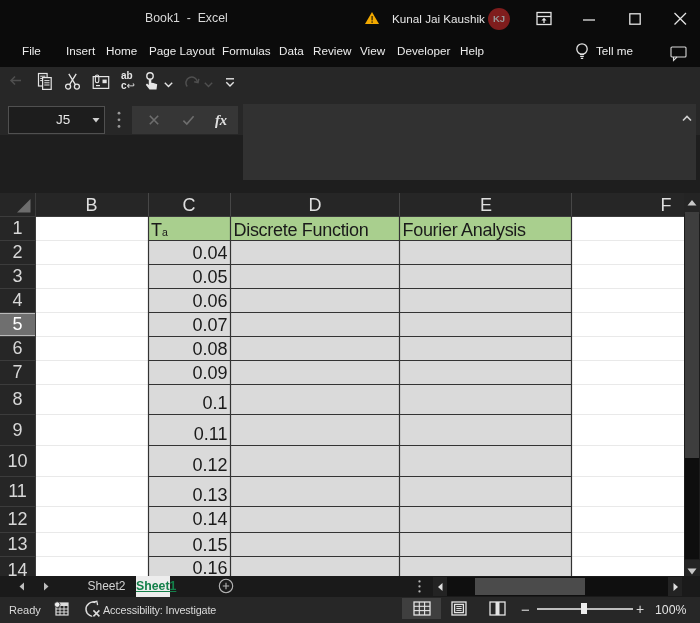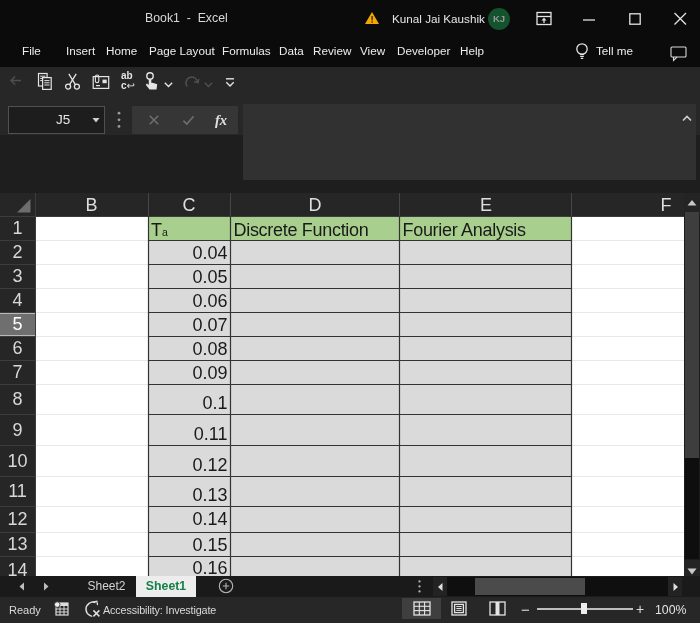--- a/index.html
+++ b/index.html
@@ -9,21 +9,21 @@
 <div id="root">
 
   <div class="ab" style="left:0;top:0;width:700px;height:67px;background:#0b0b0b;"></div>
   <div class="ab" style="left:145px;top:0;width:200px;height:35px;color:#d9d9d9;font-size:12.3px;line-height:36px;">Book1&nbsp;&nbsp;-&nbsp;&nbsp;Excel</div>
   <svg class="ab" style="left:364px;top:11px" width="16" height="14" viewBox="0 0 16 14">
     <path d="M 8 1 L 15 13 L 1 13 Z" fill="#f2a900"></path>
       <rect x="7.4" y="5" width="1.4" height="4.4" fill="#3a2b00"></rect>
       <rect x="7.4" y="10.3" width="1.4" height="1.5" fill="#3a2b00"></rect>
   </svg>
   <div class="ab" style="left:392px;top:0;height:35px;line-height:37px;color:#e6e6e6;font-size:11.7px;">Kunal Jai Kaushik</div>
-  <div class="ab" style="left:488px;top:8px;width:22px;height:22px;border-radius:50%;background:#14532d;color:#969696;font-size:9.5px;font-weight:bold;text-align:center;line-height:22px;">KJ</div>
+  <div class="ab" style="left:488px;top:8px;width:22px;height:22px;border-radius:50%;background:#7f1d1d;color:#969696;font-size:9.5px;font-weight:bold;text-align:center;line-height:22px;">KJ</div>
   <svg class="ab" style="left:536px;top:11px" width="17" height="15" viewBox="0 0 17 15">
     <rect x="1" y="1.5" width="14" height="12" stroke="#e4e4e4" fill="none" stroke-width="1.3"></rect>
     <line x1="1" y1="5.5" x2="15" y2="5.5" stroke="#e4e4e4" stroke-width="1.3"></line>
     <line x1="8" y1="12" x2="8" y2="8.5" stroke="#e4e4e4" stroke-width="1.3"></line>
     <path d="M 5.4 9.5 L 8 6.8 L 10.6 9.5 Z" fill="#e4e4e4"></path>
   </svg>
   <svg class="ab" style="left:582px;top:13px" width="14" height="14" viewBox="0 0 14 14">
       <line x1="1" y1="7" x2="13" y2="7" stroke="#e4e4e4" fill="none" stroke-width="1.3"></line>
     </svg>
   <svg class="ab" style="left:628px;top:12px" width="14" height="14" viewBox="0 0 14 14">
@@ -249,21 +249,21 @@
   </div>
 
   <div class="ab" style="left:0;top:576px;width:700px;height:21px;background:#1a1a1a;"></div>
   <svg class="ab" style="left:17px;top:581px" width="10" height="11" viewBox="0 0 10 11">
       <path d="M 7 1.5 L 2.5 5.5 L 7 9.5 Z" fill="#bdbdbd"></path>
     </svg>
   <svg class="ab" style="left:41px;top:581px" width="10" height="11" viewBox="0 0 10 11">
       <path d="M 3 1.5 L 7.5 5.5 L 3 9.5 Z" fill="#bdbdbd"></path>
     </svg>
   <div class="ab" style="left:80px;top:576px;width:53px;height:21px;color:#d2d2d2;font-size:12px;line-height:21px;text-align:center;">Sheet2</div>
-  <div class="ab" style="left:136px;top:576px;width:60px;height:21px;background:#ededed;color:#14804a;font-size:12.3px;font-weight:bold;line-height:21px;text-align:center;">Sheet1</div>
+  <div class="ab" style="left:136px;top:576px;width:34px;height:21px;background:#ededed;color:#14804a;font-size:12.3px;font-weight:bold;line-height:21px;text-align:center;text-decoration:underline;">Sheet1</div>
   <svg class="ab" style="left:218px;top:578px" width="16" height="16" viewBox="0 0 16 16">
     <circle cx="8" cy="8" r="6.7" stroke="#b5b5b5" stroke-width="1.1" fill="none"></circle>
     <path d="M 8 4.8 L 8 11.2 M 4.8 8 L 11.2 8" stroke="#b5b5b5" stroke-width="1.1"></path>
   </svg>
   <svg class="ab" style="left:417px;top:579px" width="5" height="15" viewBox="0 0 5 15">
     <circle cx="2.5" cy="2.4" r="1.15" fill="#b5b5b5"></circle>
       <circle cx="2.5" cy="7.4" r="1.15" fill="#b5b5b5"></circle>
       <circle cx="2.5" cy="12.4" r="1.15" fill="#b5b5b5"></circle>
   </svg>
   <div class="ab" style="left:433px;top:577px;width:14px;height:19px;background:#232323;"></div>

